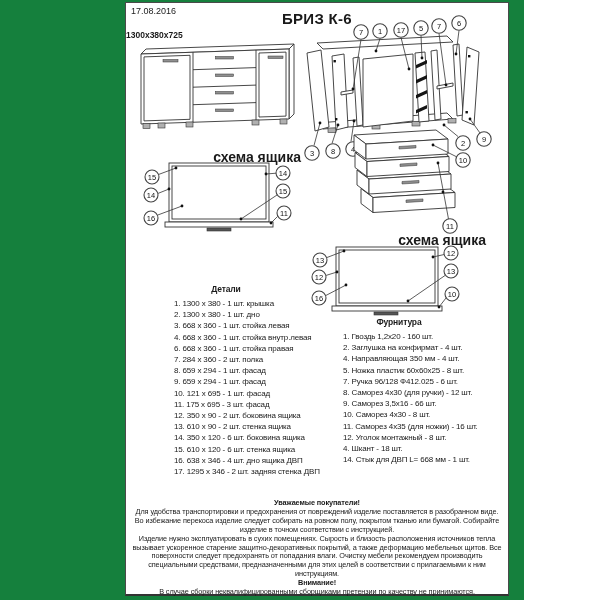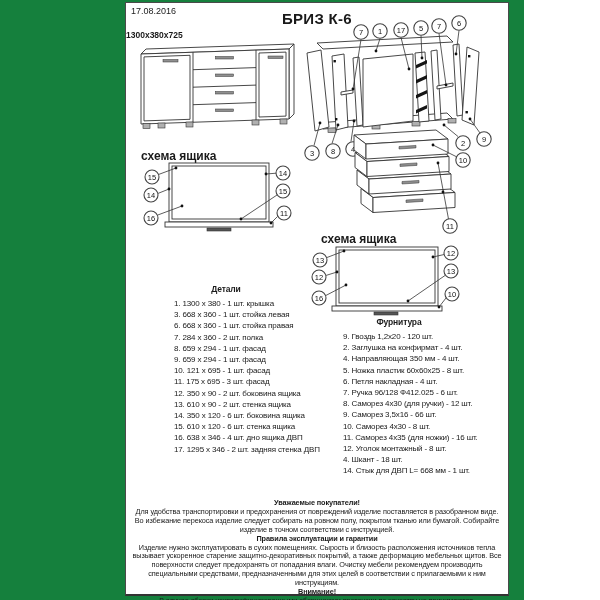--- a/index.html
+++ b/index.html
@@ -14,21 +14,21 @@
   svg{position:absolute;overflow:visible;}
   .ln{stroke:#333;stroke-width:0.9;fill:none;}
   .pnl{stroke:#333;stroke-width:0.9;fill:#fff;}
   .hdl{fill:#8f8f8f;stroke:#333;stroke-width:0.5;}
   .foot{fill:#b0b0b0;stroke:#333;stroke-width:0.6;}
   .co circle{fill:#fff;stroke:#444;stroke-width:1.1;}
   .co text{font-size:7.5px;fill:#111;text-anchor:middle;font-family:"Liberation Sans",sans-serif;}
   .ldr{stroke:#333;stroke-width:0.8;fill:none;}
   .dot{fill:#111;}
   .stripe{fill:#151515;stroke:none;}
-  .schemetitle{font-size:12px;font-weight:bold;text-align:left;}
+  .schemetitle{font-size:14px;font-weight:bold;text-align:right;}
   .listblock{font-size:8px;letter-spacing:-0.15px;white-space:nowrap;}
   .listblock .lt{font-weight:bold;font-size:8.5px;text-align:center;margin-bottom:4px;}
   .listblock .li{line-height:11.2px;margin-left:34px;}
   #notes{left:6px;top:496px;width:370px;text-align:center;font-size:7.3px;line-height:8.9px;letter-spacing:-0.1px;}
   #notes .nb{font-weight:bold;}
 </style>
 </head>
 <body>
 
 <div id="canvas">
@@ -282,58 +282,58 @@
       <g class="co">
           <circle cx="143" cy="49" r="7"></circle>
           <text x="143" y="51.6">10</text>
         </g>
     </svg>
 
     <div class="abs listblock" style="left:14px;top:281px;width:172px;">
       <div class="lt">Детали</div>
       <div>
           <div class="li">1. 1300 х 380 - 1 шт. крышка</div>
+          <div class="li">2. 1300 х 380 - 1 шт. дно</div>
           <div class="li">3. 668 х 360 - 1 шт. стойка левая</div>
+          <div class="li">4. 668 х 360 - 1 шт. стойка внутр.левая</div>
           <div class="li">6. 668 х 360 - 1 шт. стойка правая</div>
           <div class="li">7. 284 х 360 - 2 шт. полка</div>
           <div class="li">8. 659 х 294 - 1 шт. фасад</div>
           <div class="li">9. 659 х 294 - 1 шт. фасад</div>
           <div class="li">10. 121 х 695 - 1 шт. фасад</div>
           <div class="li">11. 175 х 695 - 3 шт. фасад</div>
           <div class="li">12. 350 х 90 - 2 шт. боковина ящика</div>
           <div class="li">13. 610 х 90 - 2 шт. стенка ящика</div>
           <div class="li">14. 350 х 120 - 6 шт. боковина ящика</div>
           <div class="li">15. 610 х 120 - 6 шт. стенка ящика</div>
           <div class="li">16. 638 х 346 - 4 шт. дно ящика ДВП</div>
           <div class="li">17. 1295 х 346 - 2 шт. задняя стенка ДВП</div>
         </div>
     </div>
 
     <div class="abs listblock" style="left:183px;top:314px;width:180px;">
       <div class="lt">Фурнитура</div>
       <div>
-          <div class="li">9. Гвоздь 1,2х20 - 120 шт.</div>
+          <div class="li">1. Гвоздь 1,2х20 - 160 шт.</div>
           <div class="li">2. Заглушка на конфирмат - 4 шт.</div>
           <div class="li">4. Направляющая 350 мм - 4 шт.</div>
           <div class="li">5. Ножка пластик 60х60х25 - 8 шт.</div>
-          <div class="li">6. Петля накладная - 4 шт.</div>
           <div class="li">7. Ручка 96/128 Ф412.025 - 6 шт.</div>
           <div class="li">8. Саморез 4х30 (для ручки) - 12 шт.</div>
           <div class="li">9. Саморез 3,5х16 - 66 шт.</div>
           <div class="li">10. Саморез 4х30 - 8 шт.</div>
           <div class="li">11. Саморез 4х35 (для ножки) - 16 шт.</div>
           <div class="li">12. Уголок монтажный - 8 шт.</div>
           <div class="li">4. Шкант - 18 шт.</div>
           <div class="li">14. Стык для ДВП L= 668 мм - 1 шт.</div>
         </div>
     </div>
 
     <div class="abs" id="notes">
       <div class="nb">Уважаемые покупатели!</div>
       <div>Для удобства транспортировки и предохранения от повреждений изделие поставляется в разобранном виде. Во избежание перекоса изделие следует собирать на ровном полу, покрытом тканью или бумагой. Собирайте изделие в точном соответствии с инструкцией.</div>
-      <div class="nb">Правила эксплуатации и гарантии</div>
       <div>Изделие нужно эксплуатировать в сухих помещениях. Сырость и близость расположения источников тепла вызывает ускоренное старение защитно-декоративных покрытий, а также деформацию мебельных щитов. Все поверхности следует предохранять от попадания влаги. Очистку мебели рекомендуем производить специальными средствами, предназначенными для этих целей в соответствии с прилагаемыми к ним инструкциям.</div>
       <div class="nb">Внимание!</div>
       <div>В случае сборки неквалифицированными сборщиками претензии по качеству не принимаются.</div>
     </div>
 
   </div>
 </div>
 
 </body></html>

